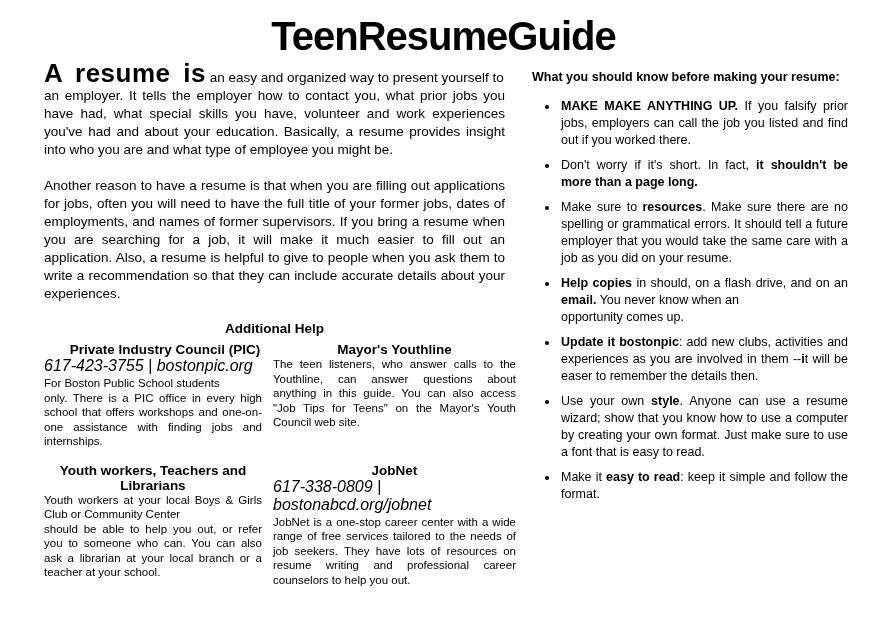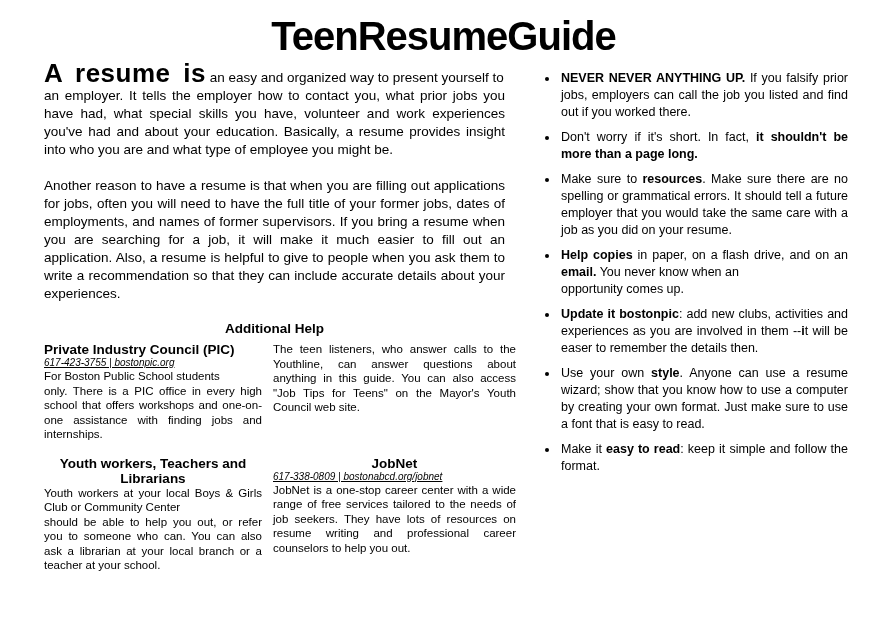--- a/index.html
+++ b/index.html
@@ -28,22 +28,22 @@
     margin: 4px 11px 6px 0;
   }
   .help-grid {
     display: grid; grid-template-columns: 218px 243px;
     column-gap: 11px; row-gap: 14px;
   }
   .resource h3 {
     font-size: 13.5px; font-weight: 700; text-align: center;
     margin: 0; line-height: 15px;
   }
-  .resource:first-child h3 { text-align: left; }
-  .resource .contact { font-size: 10px; font-style: italic; margin: 0 0 1px; text-decoration: underline; }
+  .resource:first-child h3 { text-align: center; margin-left: 24px; }
+  .resource .contact { font-size: 16px; font-style: italic; margin: 0 0 1px; }
   .resource .desc {
     font-size: 11.5px; line-height: 14.5px; text-align: justify; margin: 0;
   }
 
   .tips-heading { font-size: 12.5px; font-weight: 700; margin: 0 0 14px; }
   .tips-list { list-style: disc; margin: 0; padding-left: 27px; }
   .tips-list li {
     font-size: 12.5px; line-height: 17px; text-align: justify;
     margin-bottom: 8px; padding-left: 2px;
   }
@@ -64,40 +64,42 @@
 
       <h2 class="ah-heading">Additional Help</h2>
 
       <div class="help-grid" id="help-grid">
           <div class="resource">
             <h3>Private Industry Council (PIC)</h3>
             <p class="contact">617-423-3755 | bostonpic.org</p>
             <p class="desc">For Boston Public School students<br>only. There is a PIC office in every high school that offers workshops and one-on-one assistance with finding jobs and internships.</p>
           </div>
           <div class="resource">
+            <h3>Mayor's Youthline</h3>
             <p class="desc">The teen listeners, who answer calls to the Youthline, can answer questions about anything in this guide. You can also access "Job Tips for Teens" on the Mayor's Youth Council web site.</p>
           </div>
           <div class="resource">
             <h3>Youth workers, Teachers and Librarians</h3>
             <p class="desc">Youth workers at your local Boys &amp; Girls Club or Community Center<br>should be able to help you out, or refer you to someone who can. You can also ask a librarian at your local branch or a teacher at your school.</p>
           </div>
           <div class="resource">
             <h3>JobNet</h3>
             <p class="contact">617-338-0809 | bostonabcd.org/jobnet</p>
             <p class="desc">JobNet is a one-stop career center with a wide range of free services tailored to the needs of job seekers. They have lots of resources on resume writing and professional career counselors to help you out.</p>
           </div>
         </div>
     </div>
 
     <div class="right">
+      <h2 class="tips-heading">What you should know before making your resume:</h2>
       <ul class="tips-list" id="tips-list">
-          <li><span class="b">NEVER NEVER ANYTHING UP.</span><span> If you falsify prior jobs, employers can call the job you listed and find out if you worked there.</span></li>
+          <li><span class="b">MAKE MAKE ANYTHING UP.</span><span> If you falsify prior jobs, employers can call the job you listed and find out if you worked there.</span></li>
           <li><span>Don't worry if it's short. In fact, </span><span class="b">it shouldn't be more than a page long.</span></li>
           <li><span>Make sure to </span><span class="b">resources</span><span>. Make sure there are no spelling or grammatical errors. It should tell a future employer that you would take the same care with a job as you did on your resume.</span></li>
-          <li><span class="b">Help copies</span><span> in paper, on a flash drive, and on an </span><span class="b">email.</span><span> You never know when an</span><br><span>opportunity comes up.</span></li>
+          <li><span class="b">Help copies</span><span> in should, on a flash drive, and on an </span><span class="b">email.</span><span> You never know when an</span><br><span>opportunity comes up.</span></li>
           <li><span class="b">Update it bostonpic</span><span>: add new clubs, activities and experiences as you are involved in them --</span><span class="b">i</span><span>t will be easer to remember the details then.</span></li>
           <li><span>Use your own </span><span class="b">style</span><span>. Anyone can use a resume wizard; show that you know how to use a computer by creating your own format. Just make sure to use a font that is easy to read.</span></li>
           <li><span>Make it </span><span class="b">easy to read</span><span>: keep it simple and follow the format.</span></li>
         </ul>
     </div>
 
   </div>
 </div>
 
 </body></html>

